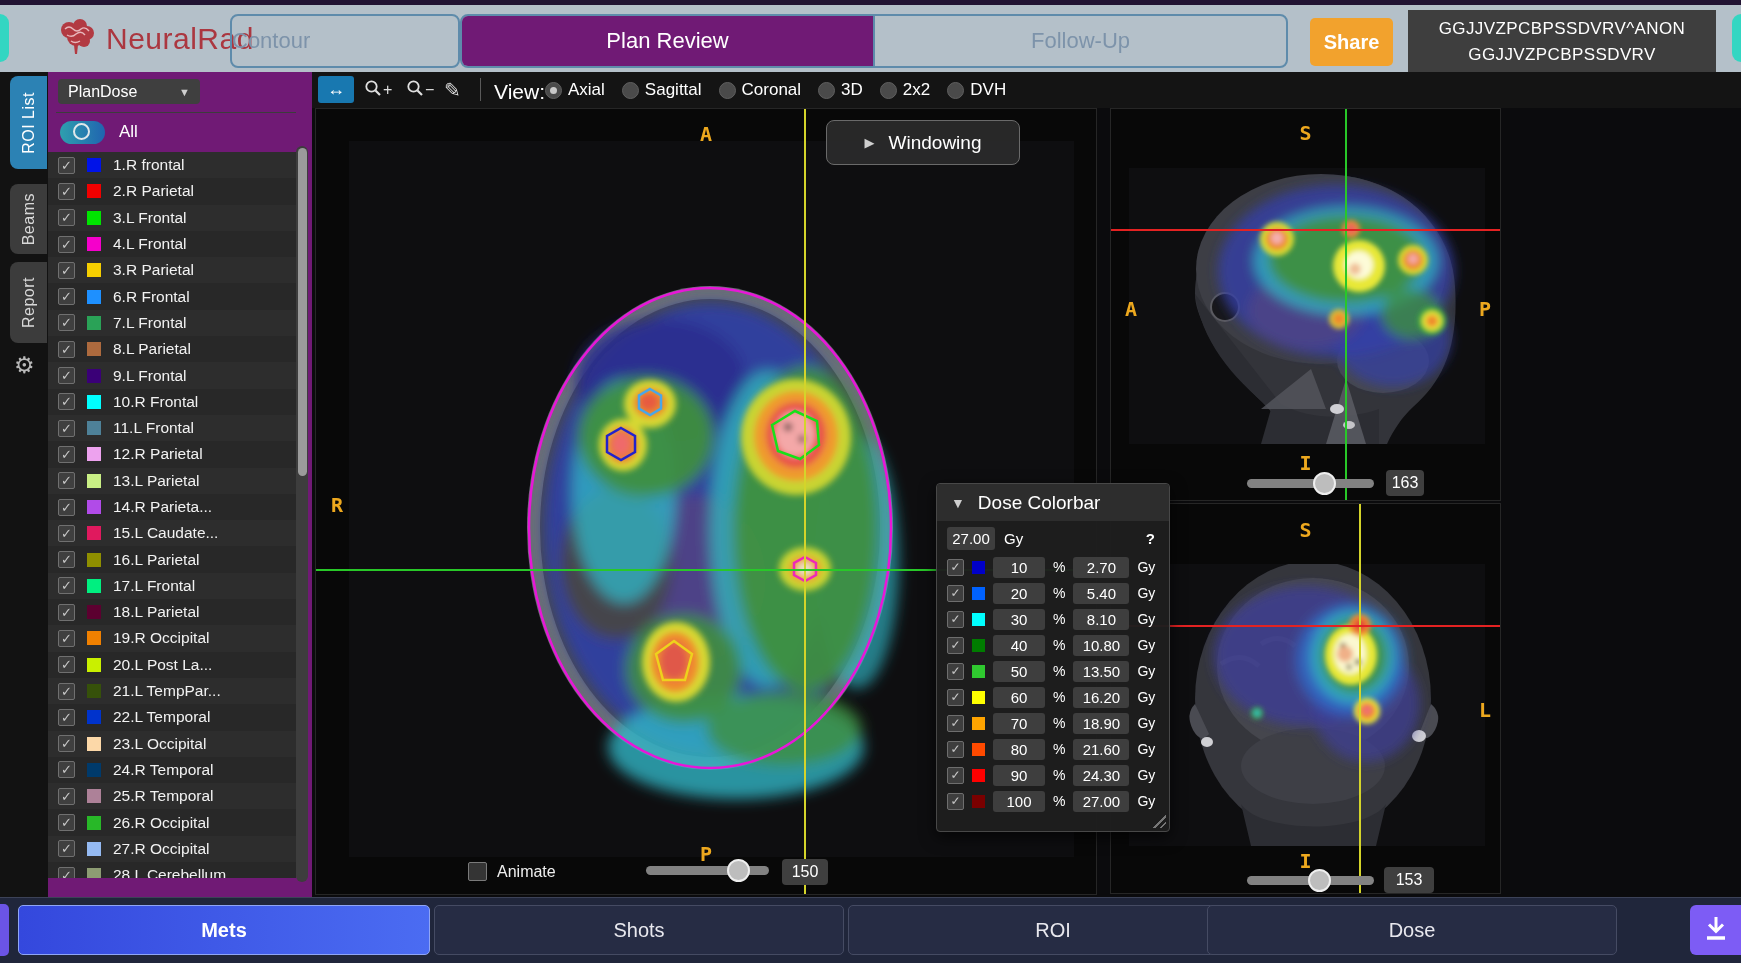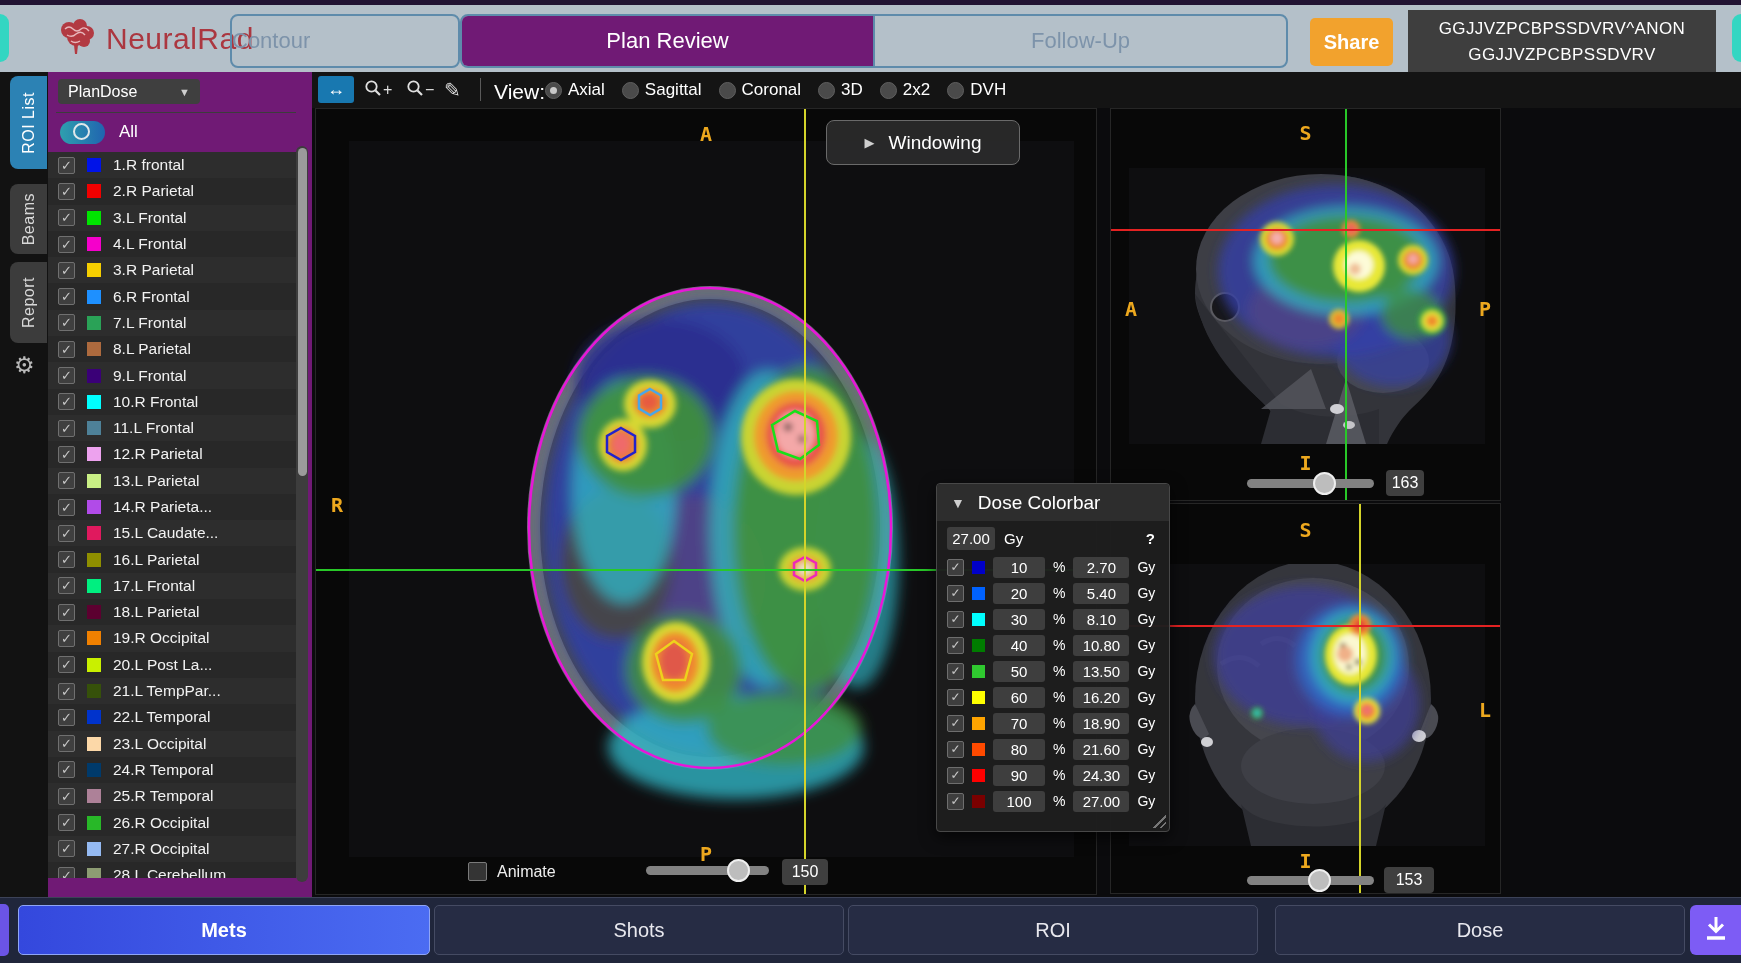--- a/index.html
+++ b/index.html
@@ -129,21 +129,21 @@
 
   
   #bottom-bar{left:0;top:897px;width:1741px;height:66px;background:#20263b;border-top:1px solid #3c4258;box-sizing:border-box;}
   #purple-sliver{left:0;top:6px;width:9px;height:52px;background:#6b54e6;border-radius:0 5px 5px 0;}
   .bn-btn{position:absolute;top:7px;height:50px;border-radius:5px;background:#262c44;
           border:1px solid #454b63;color:#e8e8ee;font-size:20px;display:flex;align-items:center;
           justify-content:center;box-sizing:border-box;}
   #bottom-nav .bn-btn:nth-of-type(1){left:18px;width:412px;}
   #bottom-nav .bn-btn:nth-of-type(2){left:434px;width:410px;}
   #bottom-nav .bn-btn:nth-of-type(3){left:848px;width:410px;}
-  #bottom-nav .bn-btn:nth-of-type(4){left:1275px;width:410px;}
+  #bottom-nav .bn-btn:nth-of-type(4){left:1207px;width:410px;}
   .bn-btn.on{background:linear-gradient(90deg,#3448dd,#4b6cf2);border:1px solid #8fa5f5;
              color:#fff;font-weight:bold;}
   #download-btn{left:1690px;top:7px;width:51px;height:50px;background:#7d5cf5;border-radius:6px 0 0 6px;
                 display:flex;align-items:center;justify-content:center;}
 </style>
 </head>
 <body>
 
 <div id="top-strip" class="abs"></div>
 <div id="header" class="abs">

